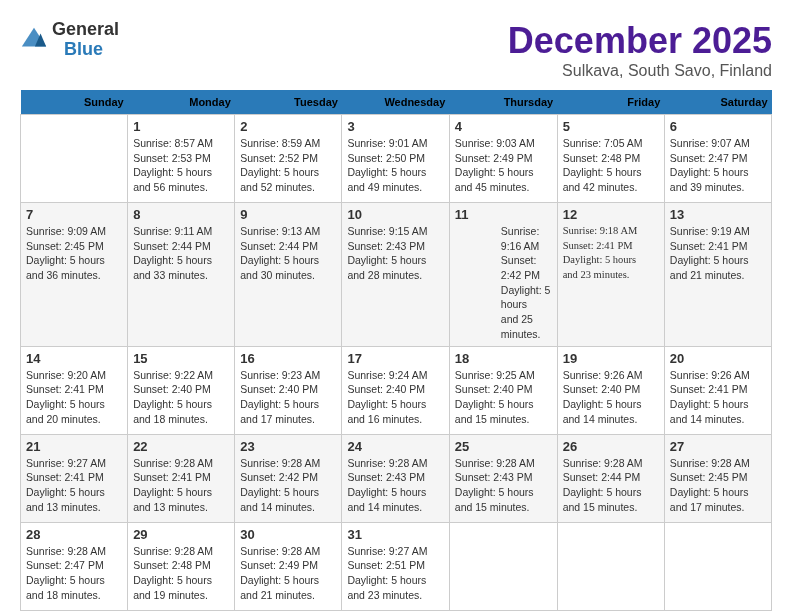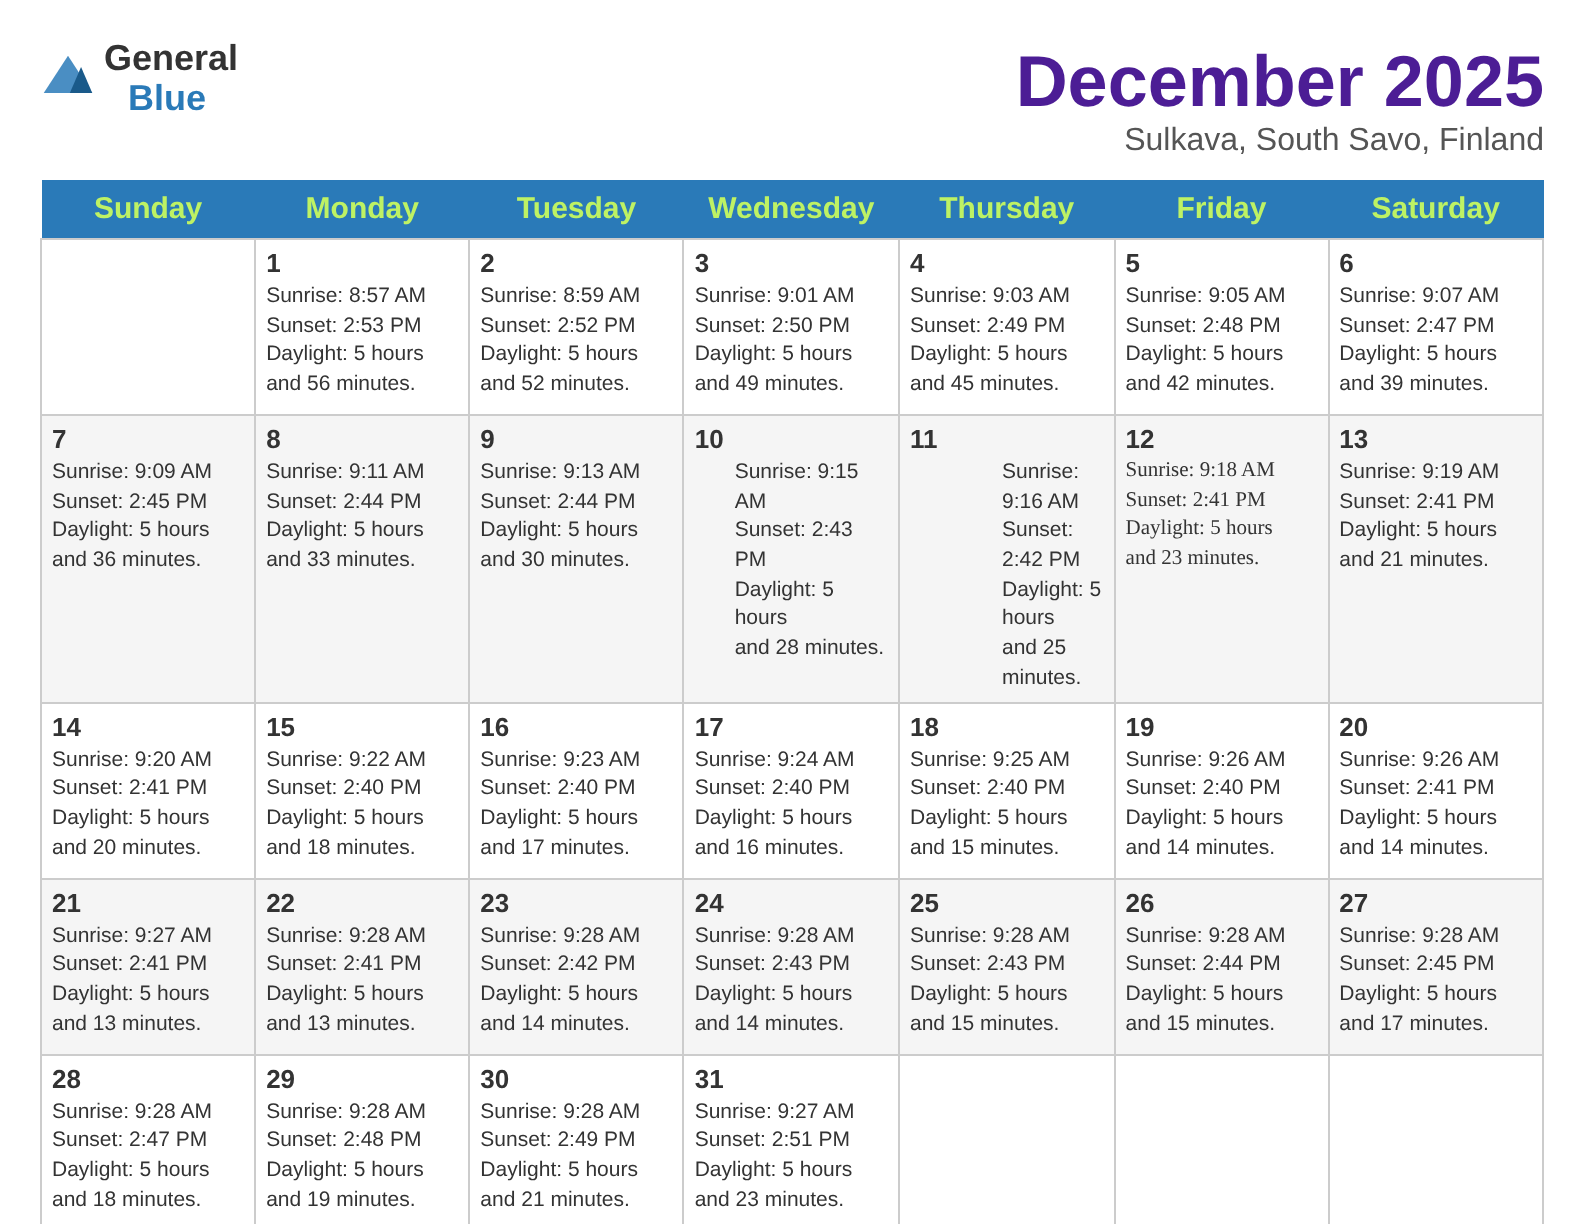--- a/index.html
+++ b/index.html
@@ -54,24 +54,24 @@
       font-size: 16px;
       color: #555;
     }
     .calendar {
       width: 100%;
       border-collapse: collapse;
       font-size: 11px;
     }
     .calendar th {
       background-color: #2a7ab8;
-      color: #bef264;
+      color: #000000;
       padding: 6px 4px;
-      text-align: center;
-      font-size: 15px;
+      text-align: right;
+      font-size: 11px;
       font-weight: bold;
     }
     .calendar td {
       border: 1px solid #ccc;
       vertical-align: top;
       padding: 4px 5px;
       width: 108px;
       height: 88px;
       background: #fff;
     }
@@ -152,21 +152,21 @@
         </td>
         <td>
           <span class="day-num">4</span>
           <div class="day-info" style="white-space: pre-line;">Sunrise: 9:03 AM
 Sunset: 2:49 PM
 Daylight: 5 hours
 and 45 minutes.</div>
         </td>
         <td>
           <span class="day-num">5</span>
-          <div class="day-info" style="white-space: pre-line;">Sunrise: 9:05 AM
+          <div class="day-info" style="white-space: pre-line;">Sunrise: 7:05 AM
 Sunset: 2:48 PM
 Daylight: 5 hours
 and 42 minutes.</div>
         </td>
         <td>
           <span class="day-num">6</span>
           <div class="day-info" style="white-space: pre-line;">Sunrise: 9:07 AM
 Sunset: 2:47 PM
 Daylight: 5 hours
 and 39 minutes.</div>
@@ -189,21 +189,21 @@
         </td>
         <td>
           <span class="day-num">9</span>
           <div class="day-info" style="white-space: pre-line;">Sunrise: 9:13 AM
 Sunset: 2:44 PM
 Daylight: 5 hours
 and 30 minutes.</div>
         </td>
         <td>
           <span class="day-num">10</span>
-          <div class="day-info" style="white-space: pre-line; margin-left: 20px;">Sunrise: 9:15 AM
+          <div class="day-info" style="white-space: pre-line;">Sunrise: 9:15 AM
 Sunset: 2:43 PM
 Daylight: 5 hours
 and 28 minutes.</div>
         </td>
         <td>
           <span class="day-num">11</span>
           <div class="day-info" style="white-space: pre-line; margin-left: 46px;">Sunrise: 9:16 AM
 Sunset: 2:42 PM
 Daylight: 5 hours
 and 25 minutes.</div>

